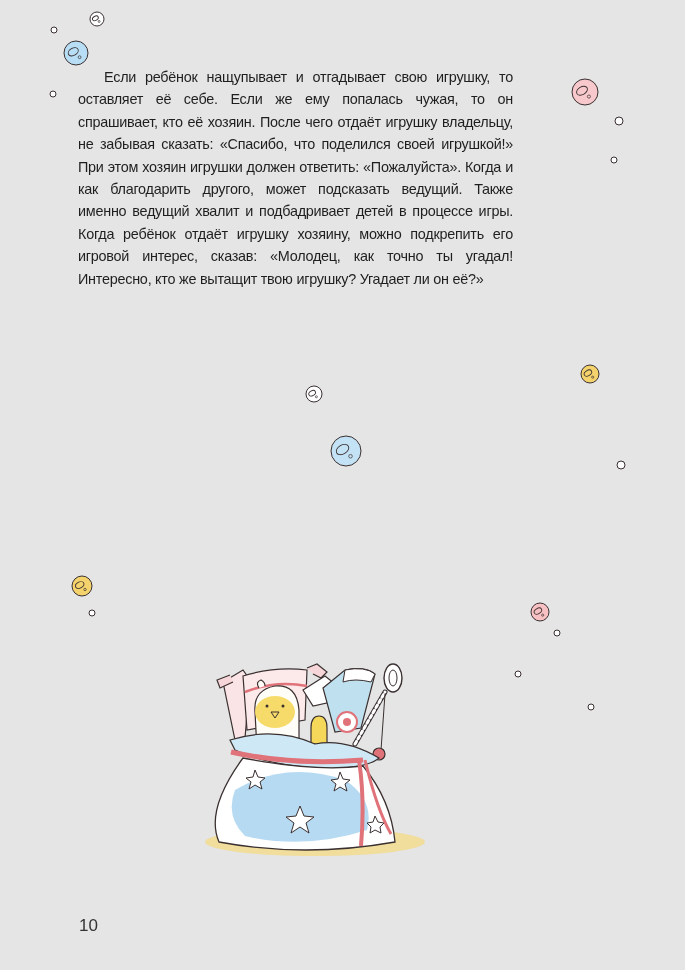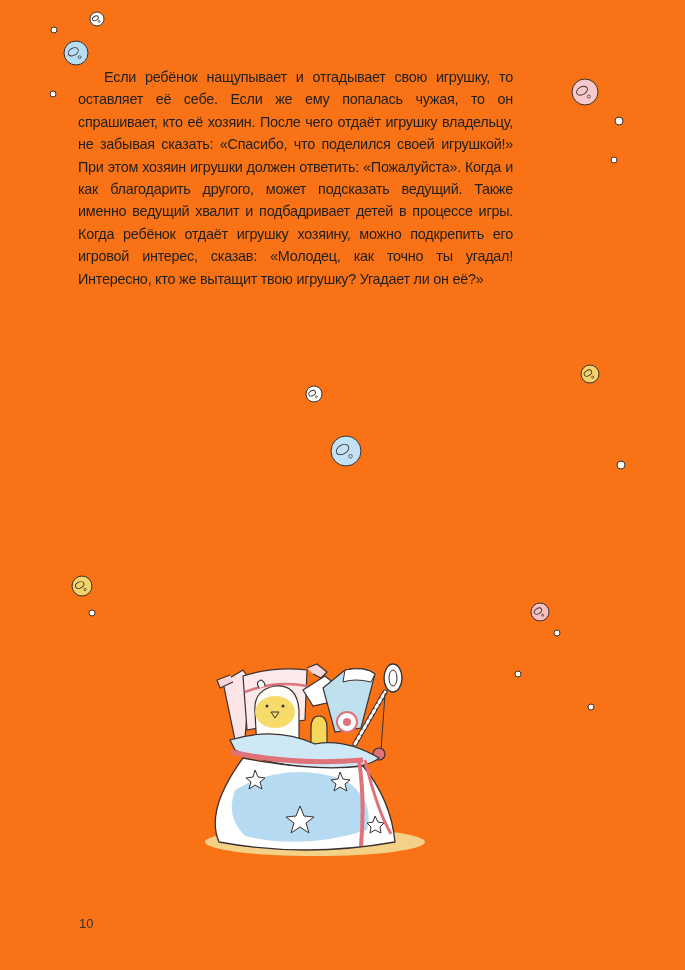--- a/index.html
+++ b/index.html
@@ -1,27 +1,27 @@
 <!DOCTYPE html>
 <html><head>
 <meta charset="utf-8">
 <style>
   html, body { margin: 0; padding: 0; background: #ffffff; }
   body { width: 685px; height: 970px; position: relative; overflow: hidden; }
-  .page { position: absolute; left: 0; top: 0; width: 685px; height: 970px; background: #f97316; }
+  .page { position: absolute; left: 0; top: 0; width: 685px; height: 970px; background: #e5e5e5; }
   .text-block {
     position: absolute; left: 78px; top: 66px; width: 435px;
     font-family: "Liberation Sans", sans-serif;
     font-size: 14.4px; line-height: 22.4px; color: #1f1f1f;
     text-align: justify; letter-spacing: -0.25px;
   }
   .text-block p { margin: 0; text-indent: 26px; }
   .page-number {
     position: absolute; left: 79px; top: 916px;
-    font-family: "Liberation Sans", sans-serif; font-size: 13px; color: #333;
+    font-family: "Liberation Sans", sans-serif; font-size: 17px; color: #333;
   }
   .bubble { position: absolute; }
   .illustration { position: absolute; left: 195px; top: 620px; }
 </style>
 </head>
 <body>
 
 <div class="page">
 
   <div class="text-block">

